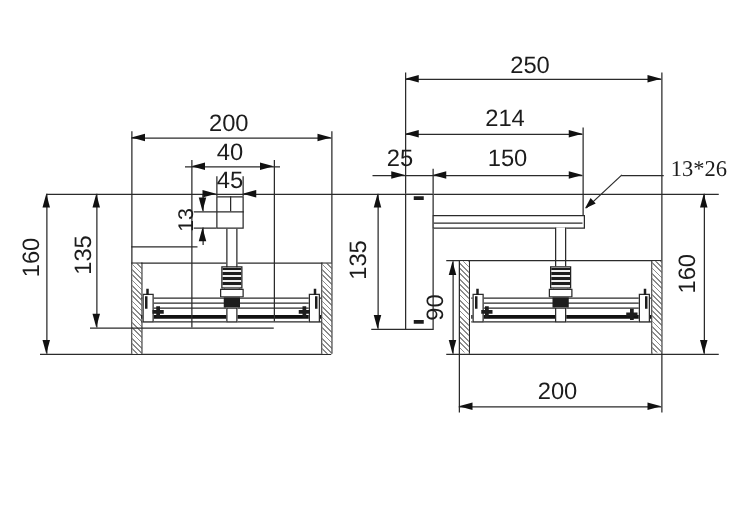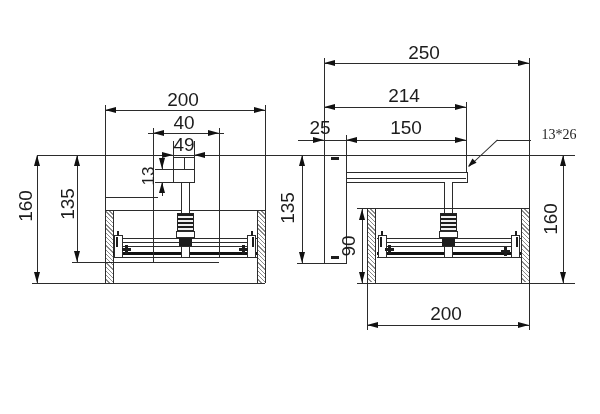--- a/index.html
+++ b/index.html
@@ -11,21 +11,21 @@
   .t3{position:absolute;background:#111;height:3px}
   .dk{position:absolute;background:#1d1d1d}
   .bx{position:absolute;border:1px solid #2b2b2b;background:#fff;box-sizing:border-box}
   .tube{position:absolute;border-left:1px solid #2b2b2b;border-right:1px solid #2b2b2b;
         background:#fff;box-sizing:border-box}
   .kn{position:absolute;border:1px solid #222;box-sizing:border-box;
       background:repeating-linear-gradient(180deg,#1d1d1d 0 2px,#f0f0f0 2px 4px)}
   .hat{position:absolute;background:repeating-linear-gradient(45deg,#fff 0 2px,#8b8b8b 2px 3px)}
   .lb{position:absolute;transform:translate(-50%,-50%);font-size:19px;white-space:nowrap}
   .lbr{position:absolute;transform:translate(-50%,-50%) rotate(-90deg);font-size:19px;white-space:nowrap}
-  .ser{font-family:"Liberation Serif",serif;font-size:14px}
+  .ser{font-family:"Liberation Serif",serif;font-size:18px}
   .tt{position:absolute;transform:translate(-50%,-50%);font-size:10.5px;white-space:nowrap}
   .aL,.aR,.aU,.aD{position:absolute;width:0;height:0;border:0 solid transparent}
   .aL{border-top-width:3px;border-bottom-width:3px;border-right:11px solid #111}
   .aR{border-top-width:3px;border-bottom-width:3px;border-left:11px solid #111}
   .aU{border-left-width:3px;border-right-width:3px;border-bottom:11px solid #111}
   .aD{border-left-width:3px;border-right-width:3px;border-top:11px solid #111}
   .ldr{position:absolute;height:1px;background:#2b2b2b;transform-origin:left center}
 </style>
 </head>
 <body>
@@ -82,21 +82,21 @@
     <div class="aL" style="left:153px;top:130px"></div>
     <div class="aR" style="left:208px;top:130px"></div>
     <div class="v" style="left:153px;top:128px;height:134px"></div>
     <div class="v" style="left:219px;top:128px;height:129px"></div>
     <div class="lb" style="left:184px;top:123px">40</div>
 
     <div class="aR" style="left:162px;top:152px"></div>
     <div class="aL" style="left:194px;top:152px"></div>
     <div class="v" style="left:173px;top:141px;height:16px"></div>
     <div class="v" style="left:194px;top:141px;height:16px"></div>
-    <div class="lb" style="left:184px;top:145px">49</div>
+    <div class="lb" style="left:184px;top:145px">45</div>
 
     <div class="v" style="left:162px;top:156px;height:13px"></div>
     <div class="v" style="left:162px;top:182px;height:14px"></div>
     <div class="aD" style="left:159px;top:158px"></div>
     <div class="aU" style="left:159px;top:182px"></div>
     <div class="h" style="left:155px;top:169px;width:18px"></div>
     <div class="h" style="left:155px;top:182px;width:18px"></div>
     <div class="lbr" style="left:149px;top:176px;font-size:17px">13</div>
 
     <div class="v" style="left:37px;top:155px;height:128px"></div>

